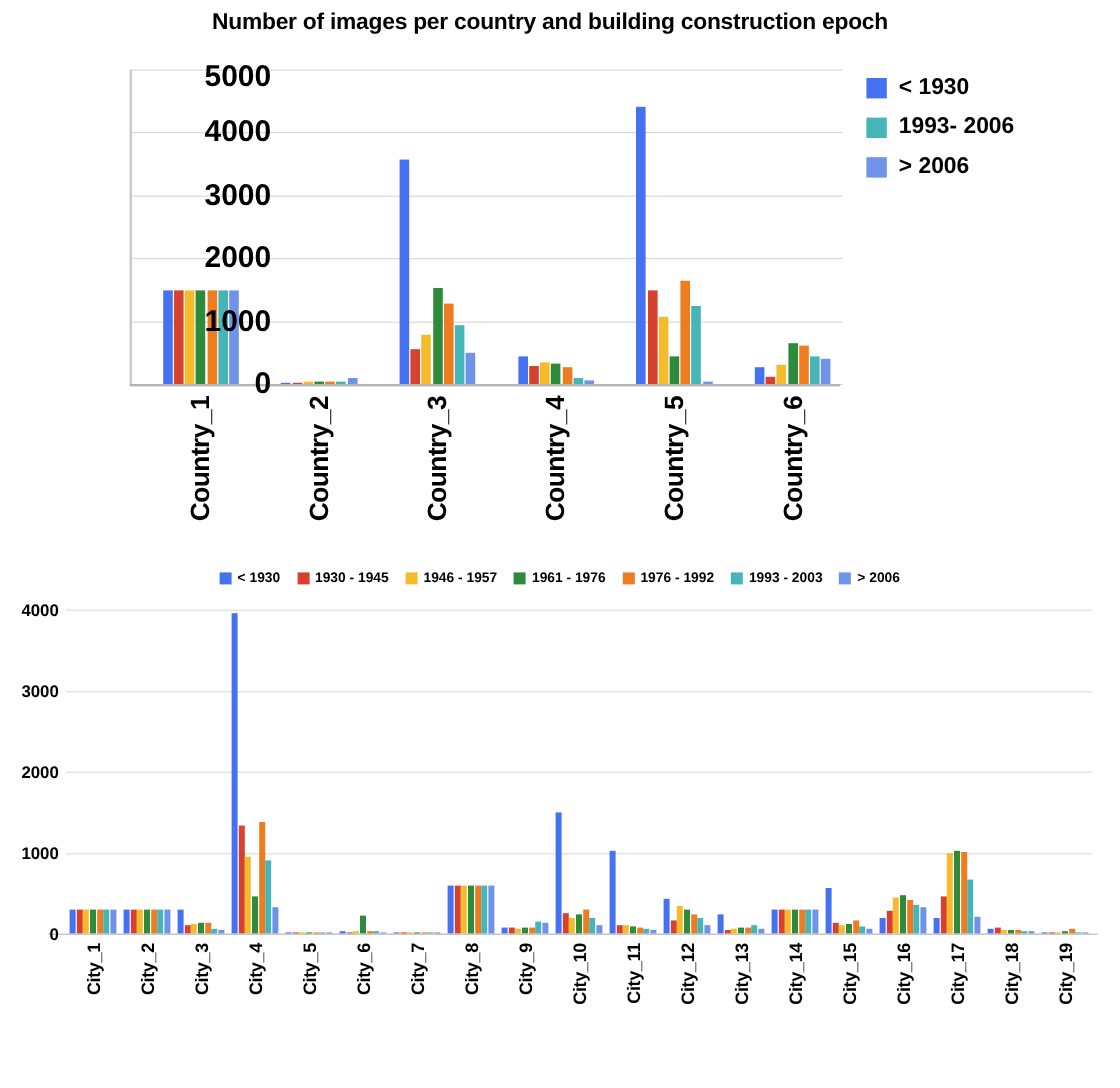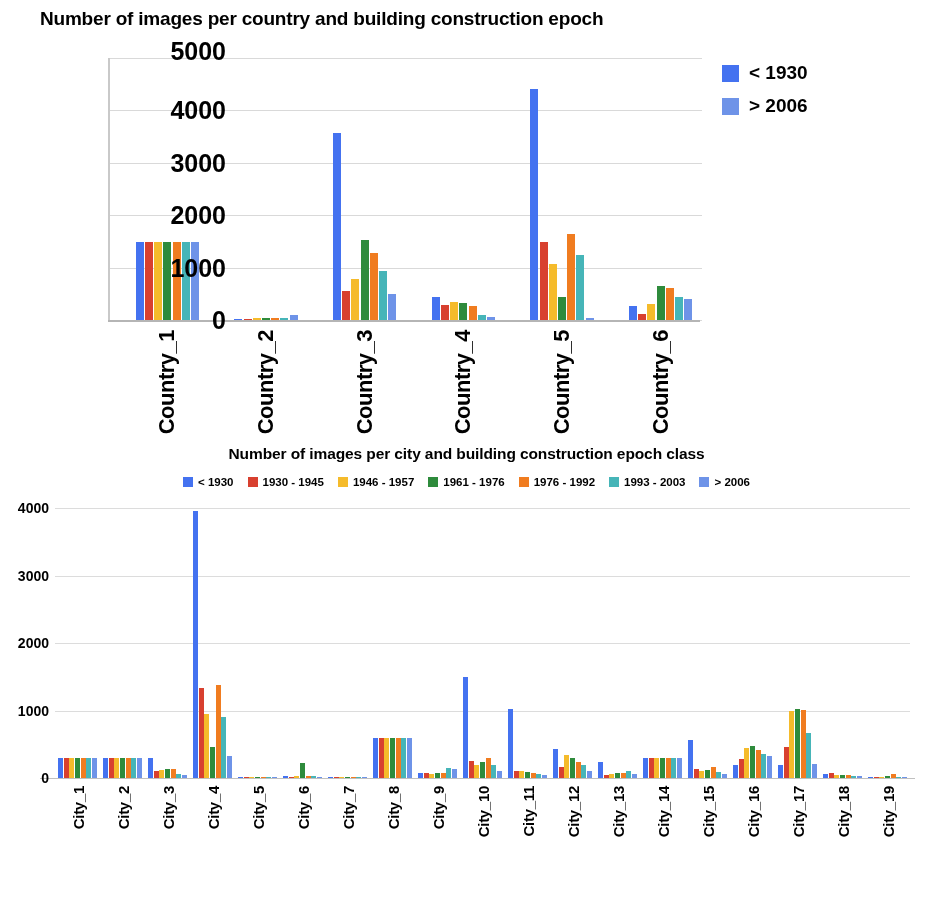--- a/index.html
+++ b/index.html
@@ -19,21 +19,21 @@
   
   #chart1 {
     position: absolute;
     left: 0; top: 0;
     width: 933px; height: 430px;
   }
   #chart1-title {
     position: absolute;
     left: 40px; top: 8px;
     width: 700px;
-    text-align: left;
+    text-align: right;
     font-size: 19px;
     font-weight: bold;
     letter-spacing: -0.2px;
   }
   
   #c1-plot {
     position: absolute;
     left: 108px;
     top: 58px;
     width: 592px;
@@ -272,40 +272,43 @@
         <div class="c1-bar" title="Country_6 / &gt; 2006: 400" style="left: 55.2px; height: 20.96px; background: rgb(110, 147, 232);"></div>
       </div>
     </div>
   <div id="c1-axis"></div>
   <div id="c1-legend">
       <div class="c1-legend-row">
         <span class="c1-legend-swatch" style="background: rgb(68, 114, 240);"></span>
         <span class="c1-legend-label">&lt; 1930</span>
       </div>
       <div class="c1-legend-row">
+        <span class="c1-legend-swatch" style="background: rgb(70, 181, 184);"></span>
+        <span class="c1-legend-label">1993- 2006</span>
+      </div>
+      <div class="c1-legend-row">
         <span class="c1-legend-swatch" style="background: rgb(110, 147, 232);"></span>
         <span class="c1-legend-label">&gt; 2006</span>
       </div>
     </div>
-<div class="c1-ylabel" style="top: 51px;">5000</div>
+<div class="c1-ylabel" style="top: 64px;">5000</div>
     <div class="c1-ylabel" style="top: 110.4px;">4000</div>
     <div class="c1-ylabel" style="top: 162.8px;">3000</div>
     <div class="c1-ylabel" style="top: 215.2px;">2000</div>
     <div class="c1-ylabel" style="top: 267.6px;">1000</div>
     <div class="c1-ylabel" style="top: 320px;">0</div>
     <div class="c1-xlabel" style="left: 154.333px;">Country_1</div>
     <div class="c1-xlabel" style="left: 253px;">Country_2</div>
     <div class="c1-xlabel" style="left: 351.667px;">Country_3</div>
     <div class="c1-xlabel" style="left: 450.333px;">Country_4</div>
     <div class="c1-xlabel" style="left: 549px;">Country_5</div>
     <div class="c1-xlabel" style="left: 647.667px;">Country_6</div>
   </div>
 
 <div id="chart2">
-  <div id="chart2-title">Number of images per city and building construction epoch class</div>
   <div id="c2-legend">
       <div class="c2-legend-row">
         <span class="c2-legend-swatch" style="background: rgb(68, 114, 240);"></span>
         <span class="c2-legend-label">&lt; 1930</span>
       </div>
       <div class="c2-legend-row">
         <span class="c2-legend-swatch" style="background: rgb(216, 64, 47);"></span>
         <span class="c2-legend-label">1930 - 1945</span>
       </div>
       <div class="c2-legend-row">

